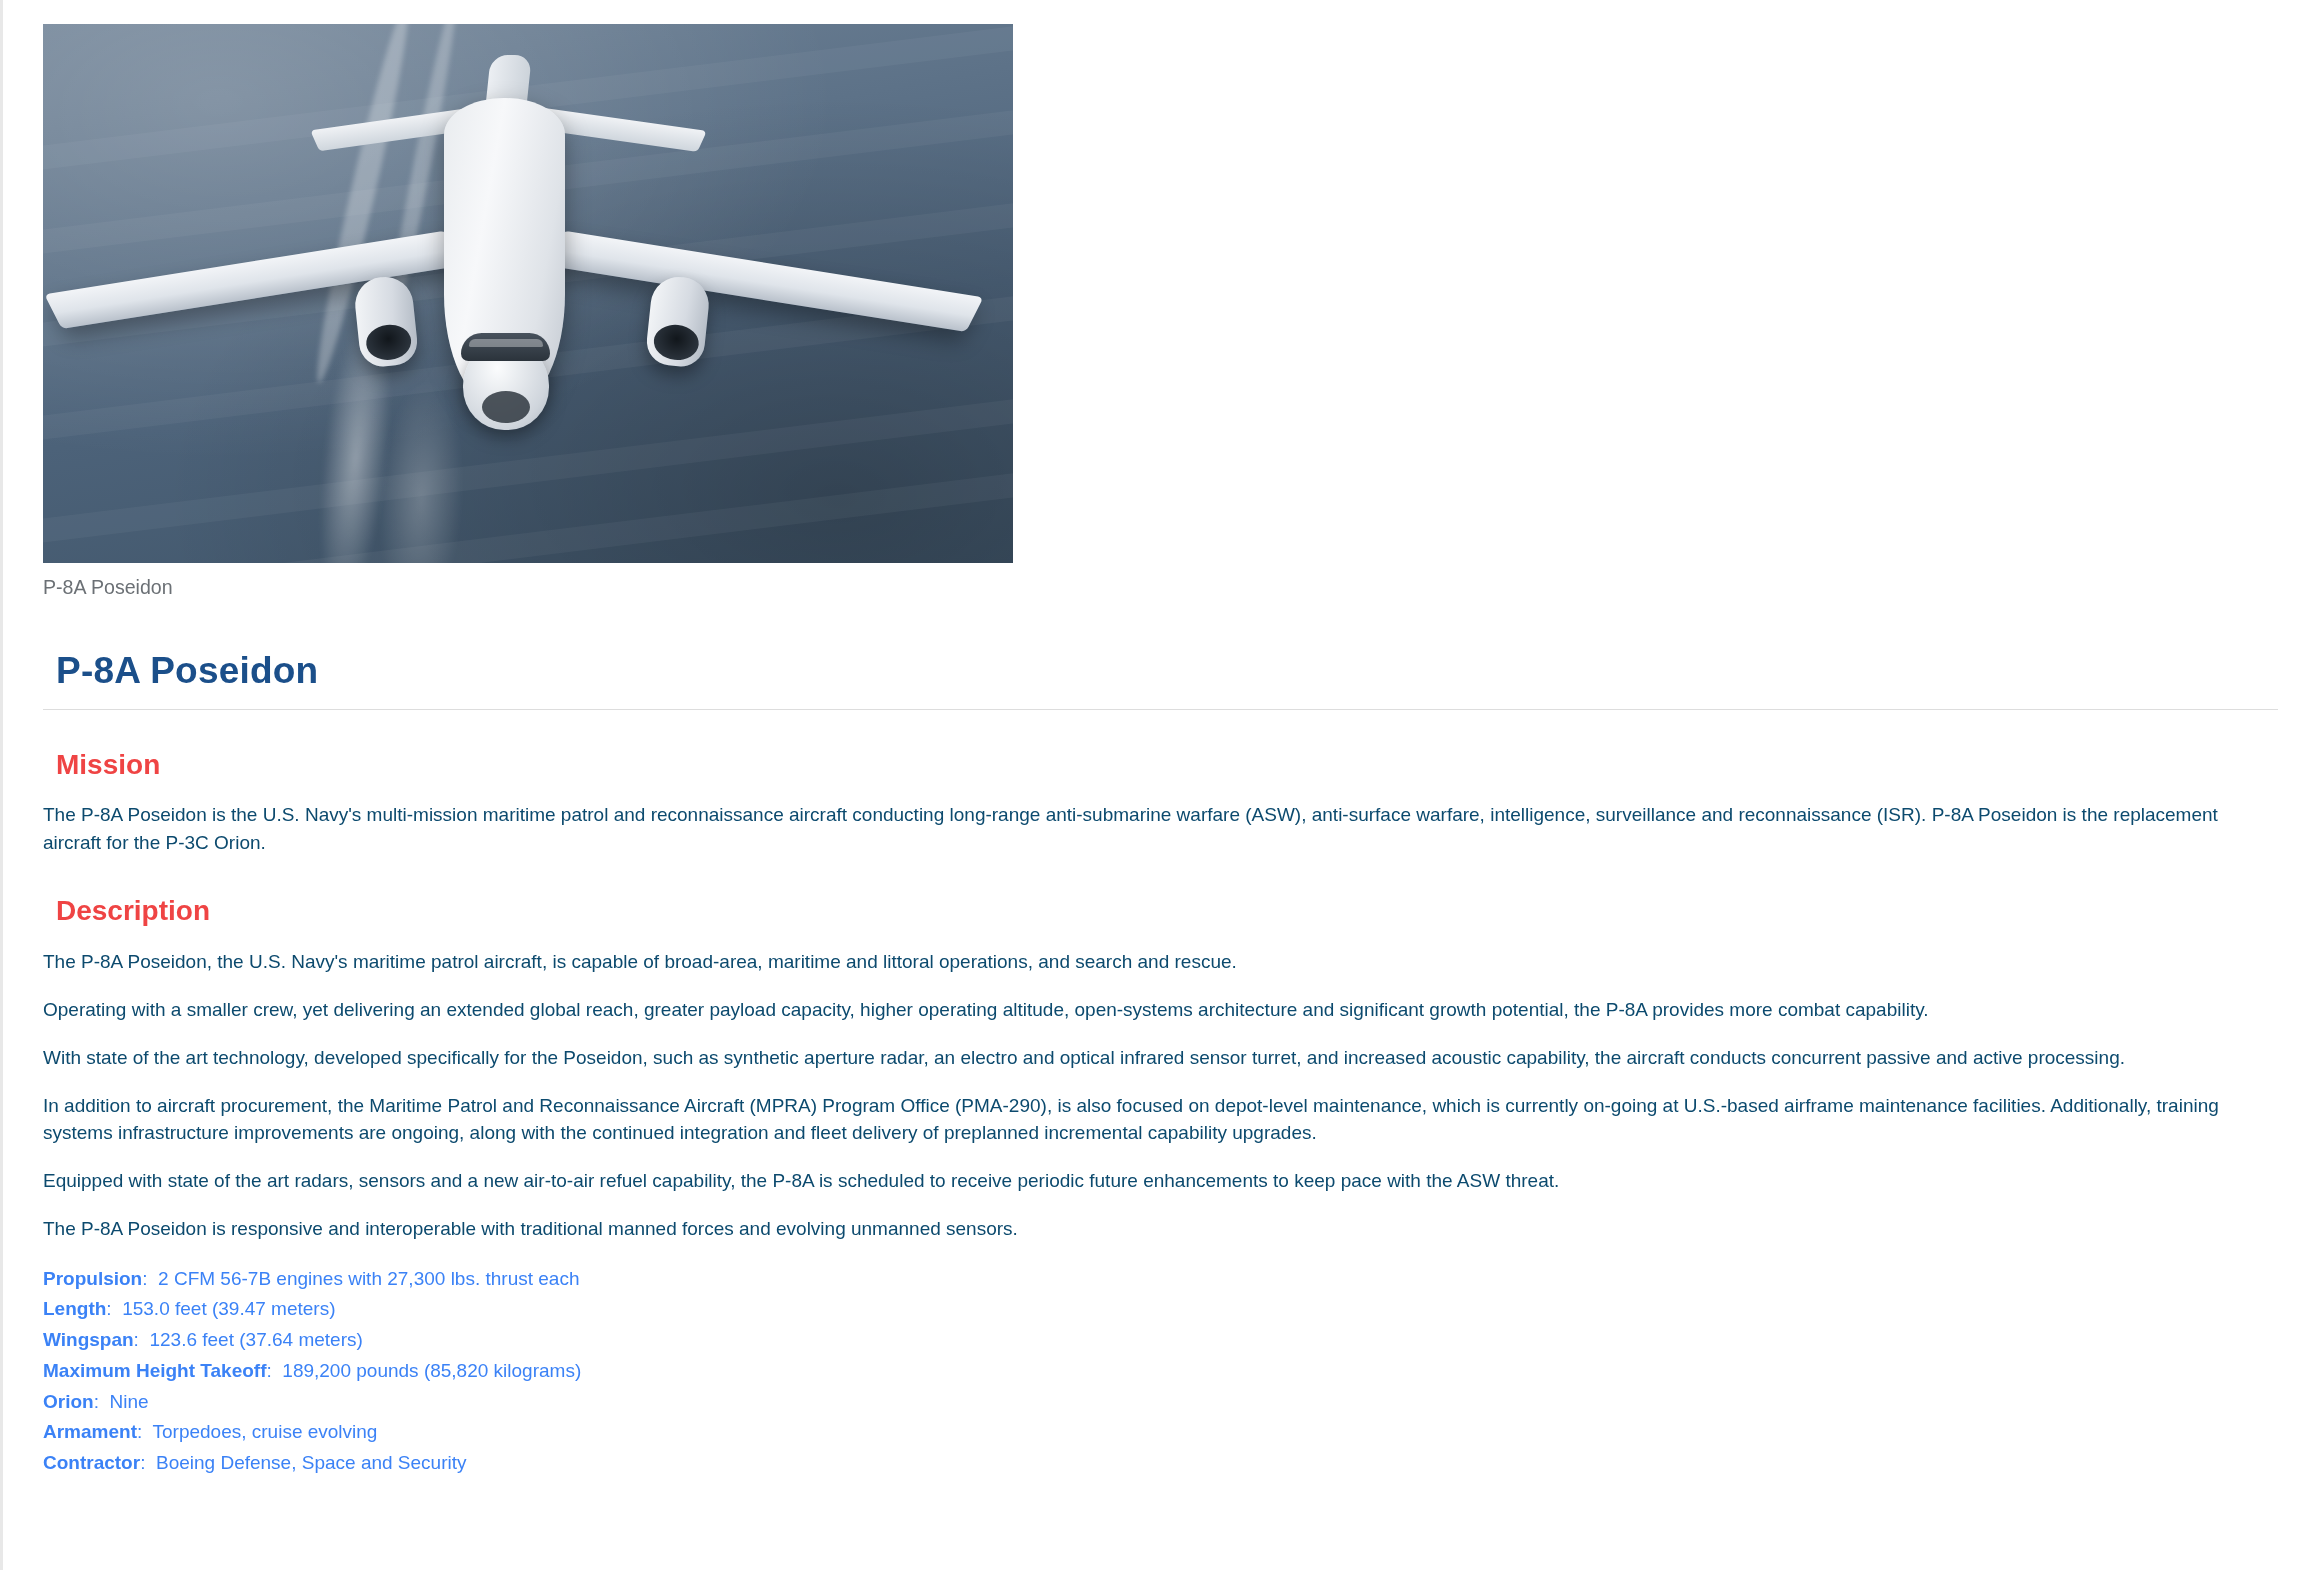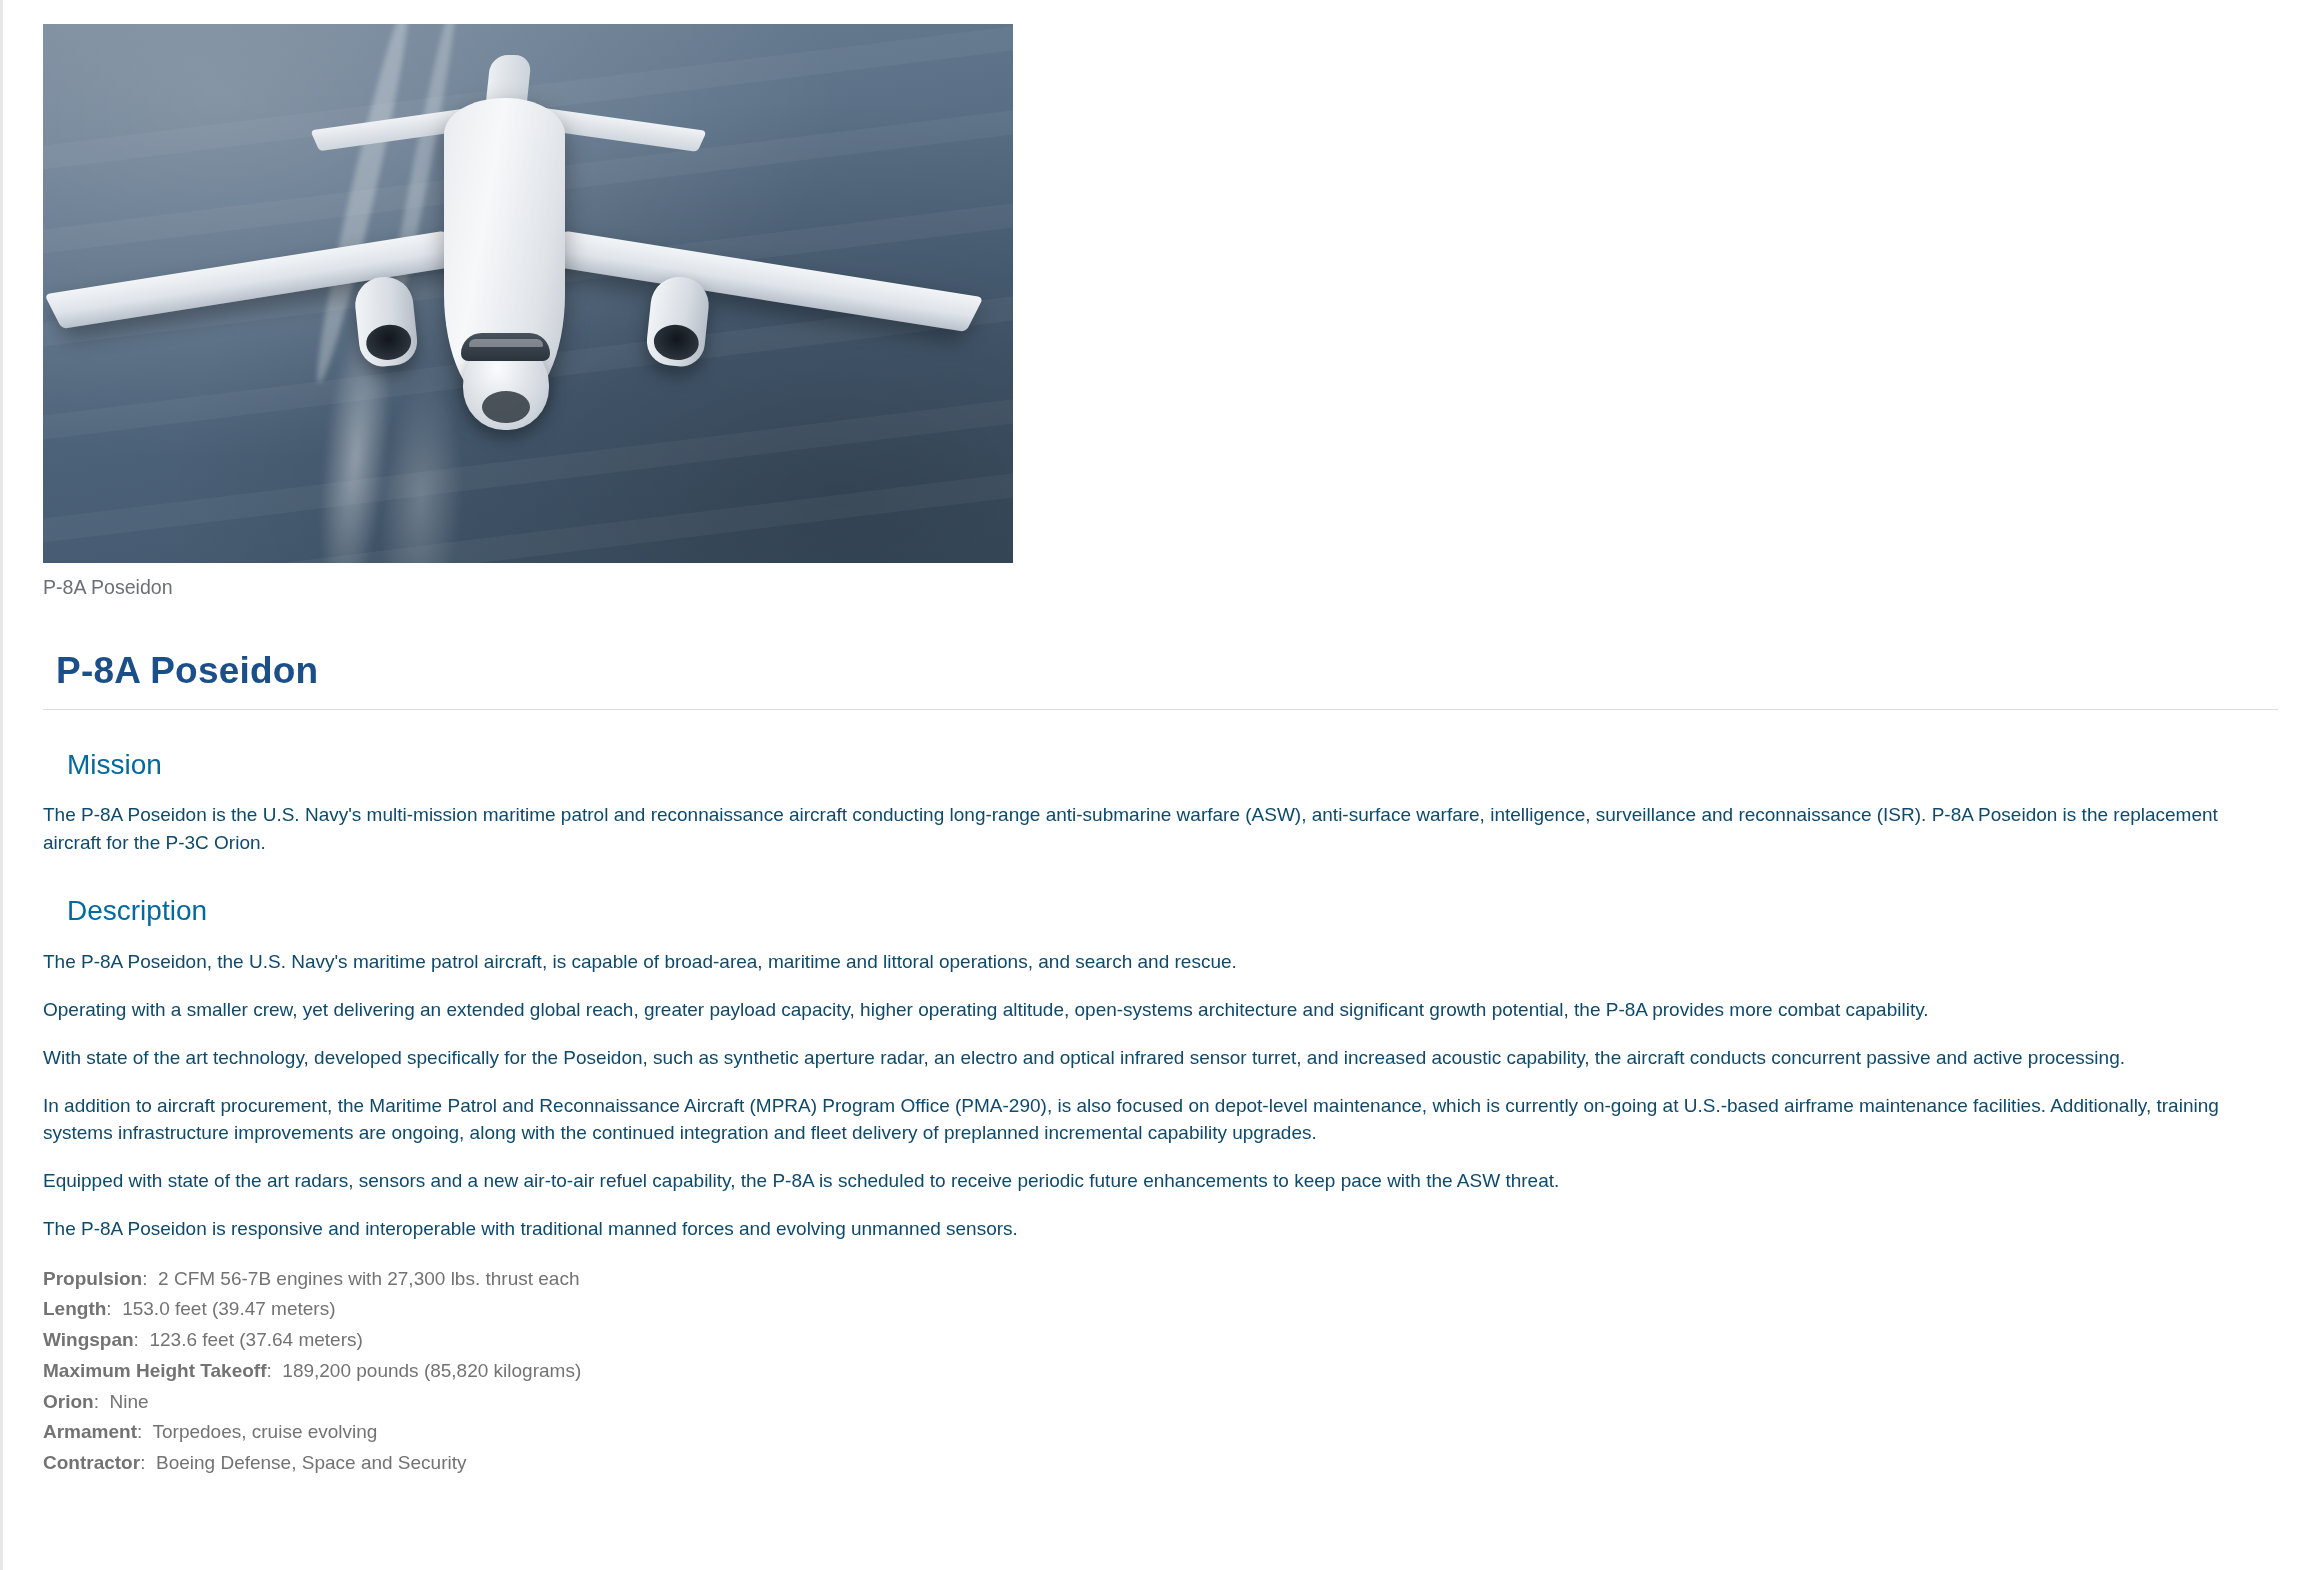--- a/index.html
+++ b/index.html
@@ -201,39 +201,39 @@
     color: #1b4f8a;
     font-weight: bold;
     letter-spacing: 0.2px;
   }
   .title-rule {
     margin: 17px 0 0 0;
     height: 0.9px;
     background: #dddddd;
   }
   h2.section {
-    margin: 39px 0 0 24px;
+    margin: 39px 0 0 13px;
     font-size: 28px;
-    color: #0369a1;
-    font-weight: normal;
+    color: #ef4444;
+    font-weight: bold;
   }
   p.body {
     margin: 20.5px 0 0 0;
     font-size: 19px;
     line-height: 1.45;
     color: #0c4a6e;
     max-width: 2237px;
   }
   .specs {
     margin-top: 20.5px;
   }
   .spec-row {
     font-size: 19px;
     line-height: 1.62;
-    color: #737373;
+    color: #3b82f6;
   }
   .spec-row .k { font-weight: bold; }
   .spec-row .v { }
 </style>
 </head>
 <body>
 
 <div class="page">
   <div class="side-rule"></div>
 

